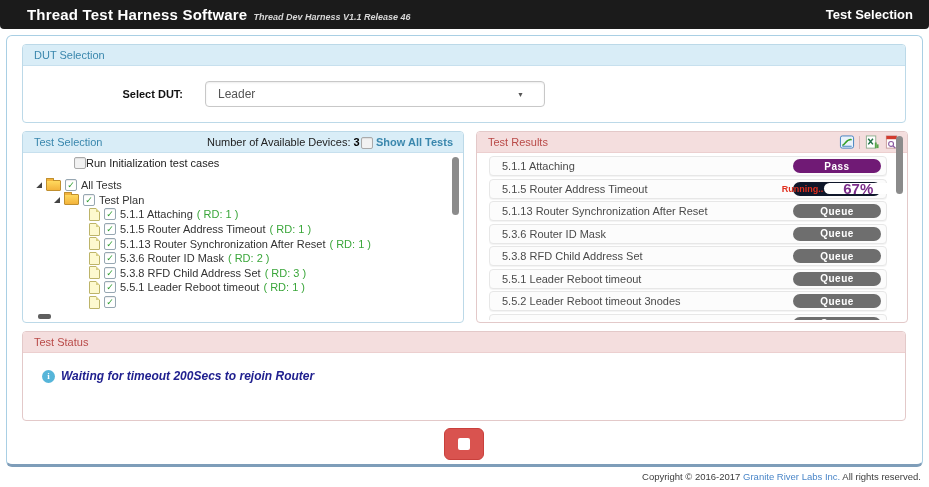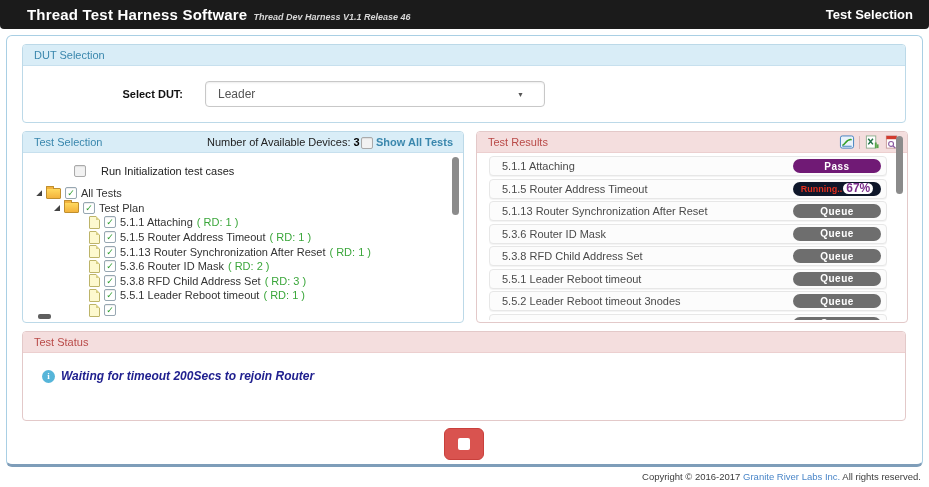--- a/index.html
+++ b/index.html
@@ -36,21 +36,21 @@
   .select-value{font-size:12px;color:#555;}
   .select-caret{margin-left:auto;font-size:7px;color:#555;}
 
   
   .panel.ts{left:15px;top:95px;width:440px;height:190px;}
   .ts-devices{position:absolute;left:184px;top:0;font-size:11px;color:#222;}
   .ts-devices b{font-weight:bold;color:#000;}
   .ts-showall{position:absolute;right:10px;top:0;display:flex;align-items:center;gap:3px;height:21px;cursor:pointer;}
   .ts-showall .lbl{font-size:11px;font-weight:bold;color:#3a87ad;}
   .tree-body{position:absolute;top:21px;left:1px;right:1px;bottom:1px;background:#fff;overflow:hidden;border-radius:0 0 3px 3px;}
-  .init-row{margin:12px 0 9px 50px;display:flex;align-items:center;gap:15px;}
+  .init-row{margin:4px 0 9px 50px;display:flex;align-items:center;gap:0;}
   .init-row .lbl{font-size:11px;color:#222;}
   .tree-row{height:14.6px;display:flex;align-items:center;gap:4px;font-size:11px;color:#333;white-space:nowrap;}
   .tree-row.root{margin-left:12px;}
   .tree-row.plan{margin-left:30px;}
   .tree-row.test{margin-left:65px;}
   .t-rd{color:#3aa63a;}
   .twisty{width:6px;height:6px;background:#444;clip-path:polygon(100% 0,100% 100%,0 100%);flex:0 0 6px;}
   .folder{width:13px;height:9px;background:linear-gradient(#ffd95e,#f3b33c);border:1px solid #c08f2e;border-radius:1px;position:relative;flex:0 0 13px;}
   .folder::before{content:"";position:absolute;left:-1px;top:-3px;width:6px;height:2px;background:#f3b33c;border:1px solid #c08f2e;border-bottom:none;border-radius:1px 1px 0 0;}
   .file{width:9px;height:11px;background:#fdf9cf;border:1px solid #bdb469;border-radius:1px;position:relative;flex:0 0 9px;}
@@ -68,21 +68,21 @@
   .panel.tr{left:469px;top:95px;width:430px;height:190px;}
   .tr-tools{position:absolute;right:7px;top:3px;display:flex;align-items:center;gap:4px;}
   .tool-icon{width:16px;height:15px;display:inline-flex;cursor:pointer;}
   .tool-sep{width:1px;height:13px;background:#d9b9b9;}
   .results-list{position:absolute;top:24px;left:12px;right:20px;bottom:2px;overflow:hidden;display:flex;flex-direction:column;gap:2.5px;}
   .result-row{flex:0 0 18px;height:18px;background:#fcfcfc;border:1px solid #e7e7e7;border-radius:4px;
     box-shadow:0 1px 1px rgba(0,0,0,.05);display:flex;align-items:center;padding:0 5px 0 12px;}
   .r-name{font-size:11px;color:#4a4a4a;}
   .badge{margin-left:auto;width:88px;height:14px;border-radius:8px;display:flex;align-items:center;justify-content:center;gap:1px;
     color:#fff;font-size:10px;font-weight:bold;letter-spacing:.5px;}
-  .badge .badge-pct{background:#fff;border-radius:7px;font-size:12px;height:11px;line-height:11px;padding:0 3px;letter-spacing:0;}
+  .badge .badge-pct{background:#fff;border-radius:7px;font-size:15px;height:11px;line-height:11px;padding:0 19px;letter-spacing:0;}
   .badge.running .badge-label{font-size:9px;letter-spacing:0;}
   .tr-vscroll{right:4px;top:4px;height:58px;}
 
   
   .panel.status{left:15px;top:295px;width:882px;height:88px;}
   .status-body{position:absolute;top:21px;left:0;right:0;bottom:0;}
   .status-line{position:absolute;left:19px;top:16px;display:flex;align-items:center;gap:6px;}
   .info-icon{width:13px;height:13px;border-radius:50%;background:#56b5d9;color:#fff;font-size:9px;font-weight:bold;
     text-align:center;line-height:13px;font-family:"Liberation Serif",serif;flex:0 0 13px;}
   .status-msg{font-size:12px;font-weight:bold;font-style:italic;color:#20208f;}

